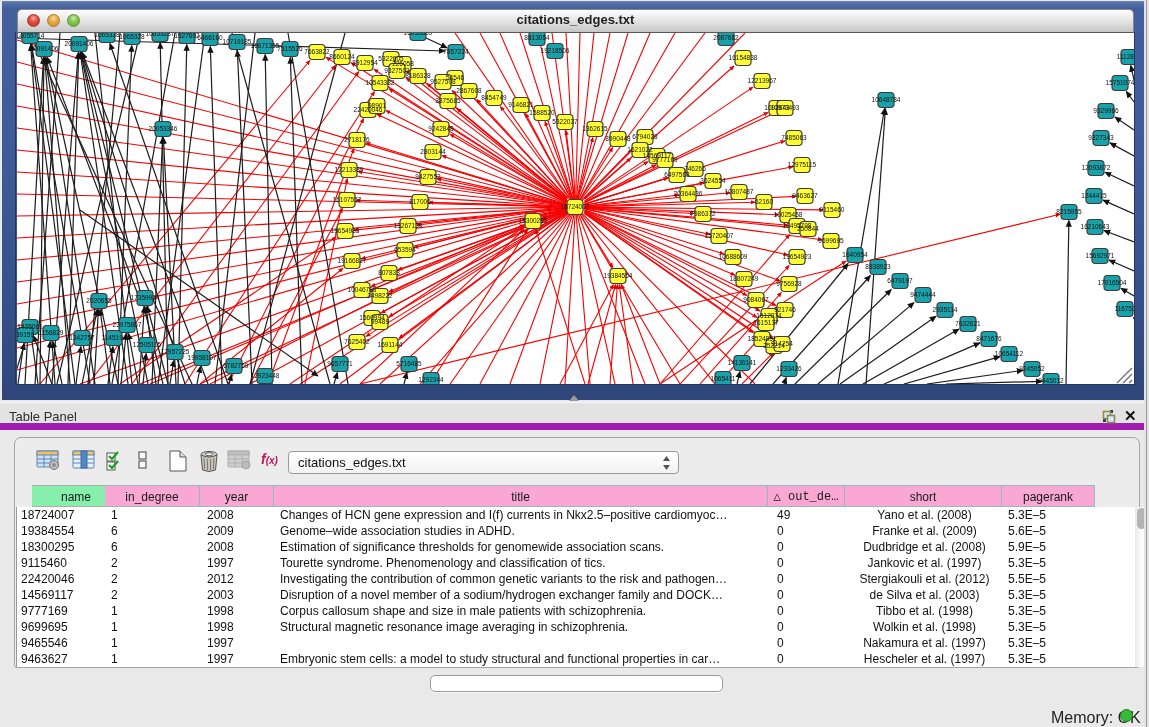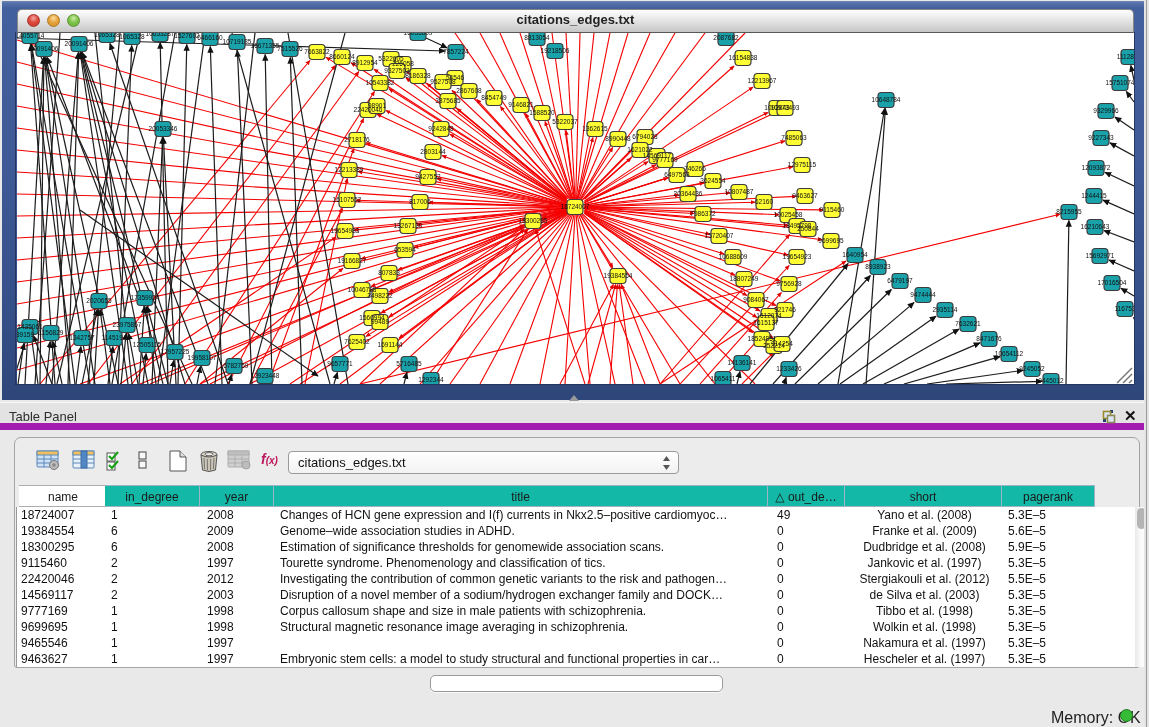--- a/index.html
+++ b/index.html
@@ -40,21 +40,21 @@
   #closex { position:absolute; left:1124px; top:7px; font-size:15px; font-weight:bold; color:#111; }
 
   #contentpanel { position:absolute; left:14px; top:37px; width:1126px; height:231px;
       background:#ececec; border:1px solid #a4a4a4; border-radius:7px 7px 3px 3px; }
   #toolbar { position:absolute; left:0; top:0; width:100%; height:43px; }
   #dropdown { position:absolute; left:273px; top:13px; width:391px; height:23px;
       background:linear-gradient(#ffffff,#f2f2f2); border:1px solid #9a9a9a; border-radius:4px;
       font-size:13px; color:#111; line-height:21px; padding-left:9px; }
   #headerrow { position:absolute; left:1px; top:47px; height:22px; font-size:12px; color:#1a1a1a; }
   .hc { position:absolute; top:0; height:22px; line-height:22px; text-align:center;
-      background:#14b8a6; border:1px solid #9bb6c2; border-left:none; }
+      background:#f9a8d4; border:1px solid #9bb6c2; border-left:none; }
   #tablebody { position:absolute; left:1px; top:69px; width:1119px; height:160px;
       background:#fff; overflow:hidden; font-size:12px; color:#111;
       border-left:1px solid #999; }
   .tr { position:relative; height:16px; line-height:16px; white-space:nowrap; }
   .tr div { position:absolute; top:0; overflow:hidden; }
   .c0 { left:4px;   width:84px; }
   .c1 { left:94px;  width:90px; }
   .c2 { left:190px; width:70px; }
   .c3 { left:263px; width:489px; }
   .c4 { left:760px; width:72px; }
@@ -695,25 +695,25 @@
 
         <div class="ic" style="left:246px;top:13px;font-size:14px;font-style:italic;font-weight:bold;color:#be185d;">f<span style="font-size:10px;">(x)</span></div>
         <div id="dropdown">citations_edges.txt
           <svg style="position:absolute;right:7px;top:3px;" width="9" height="16">
             <path d="M4.5 1 L8 6 L1 6 z" fill="#555"></path>
             <path d="M4.5 15 L8 10 L1 10 z" fill="#555"></path>
           </svg>
         </div>
       </div>
       <div id="headerrow">
-        <div class="hc" style="left:3px;   width:89px; background:#ffffff; border-color:#adadad;">name</div>
+        <div class="hc" style="left:16px;   width:89px; background:#86efac; border-color:#adadad;">name</div>
         <div class="hc" style="left:89px;  width:95px;">in_degree</div>
         <div class="hc" style="left:184px; width:74px;">year</div>
         <div class="hc" style="left:258px; width:494px;">title</div>
-        <div class="hc" style="left:752px; width:77px;">△ out_de…</div>
+        <div class="hc" style="left:752px; width:77px;font-family:Liberation Mono, monospace;">△ out_de…</div>
         <div class="hc" style="left:829px; width:157px;">short</div>
         <div class="hc" style="left:986px; width:93px;">pagerank</div>
       </div>
       <div id="tablebody">
 <div class="tr">
             <div class="c0">18724007</div>
             <div class="c1">1</div>
             <div class="c2">2008</div>
             <div class="c3">Changes of HCN gene expression and I(f) currents in Nkx2.5–positive cardiomyoc…</div>
             <div class="c4">49</div>

